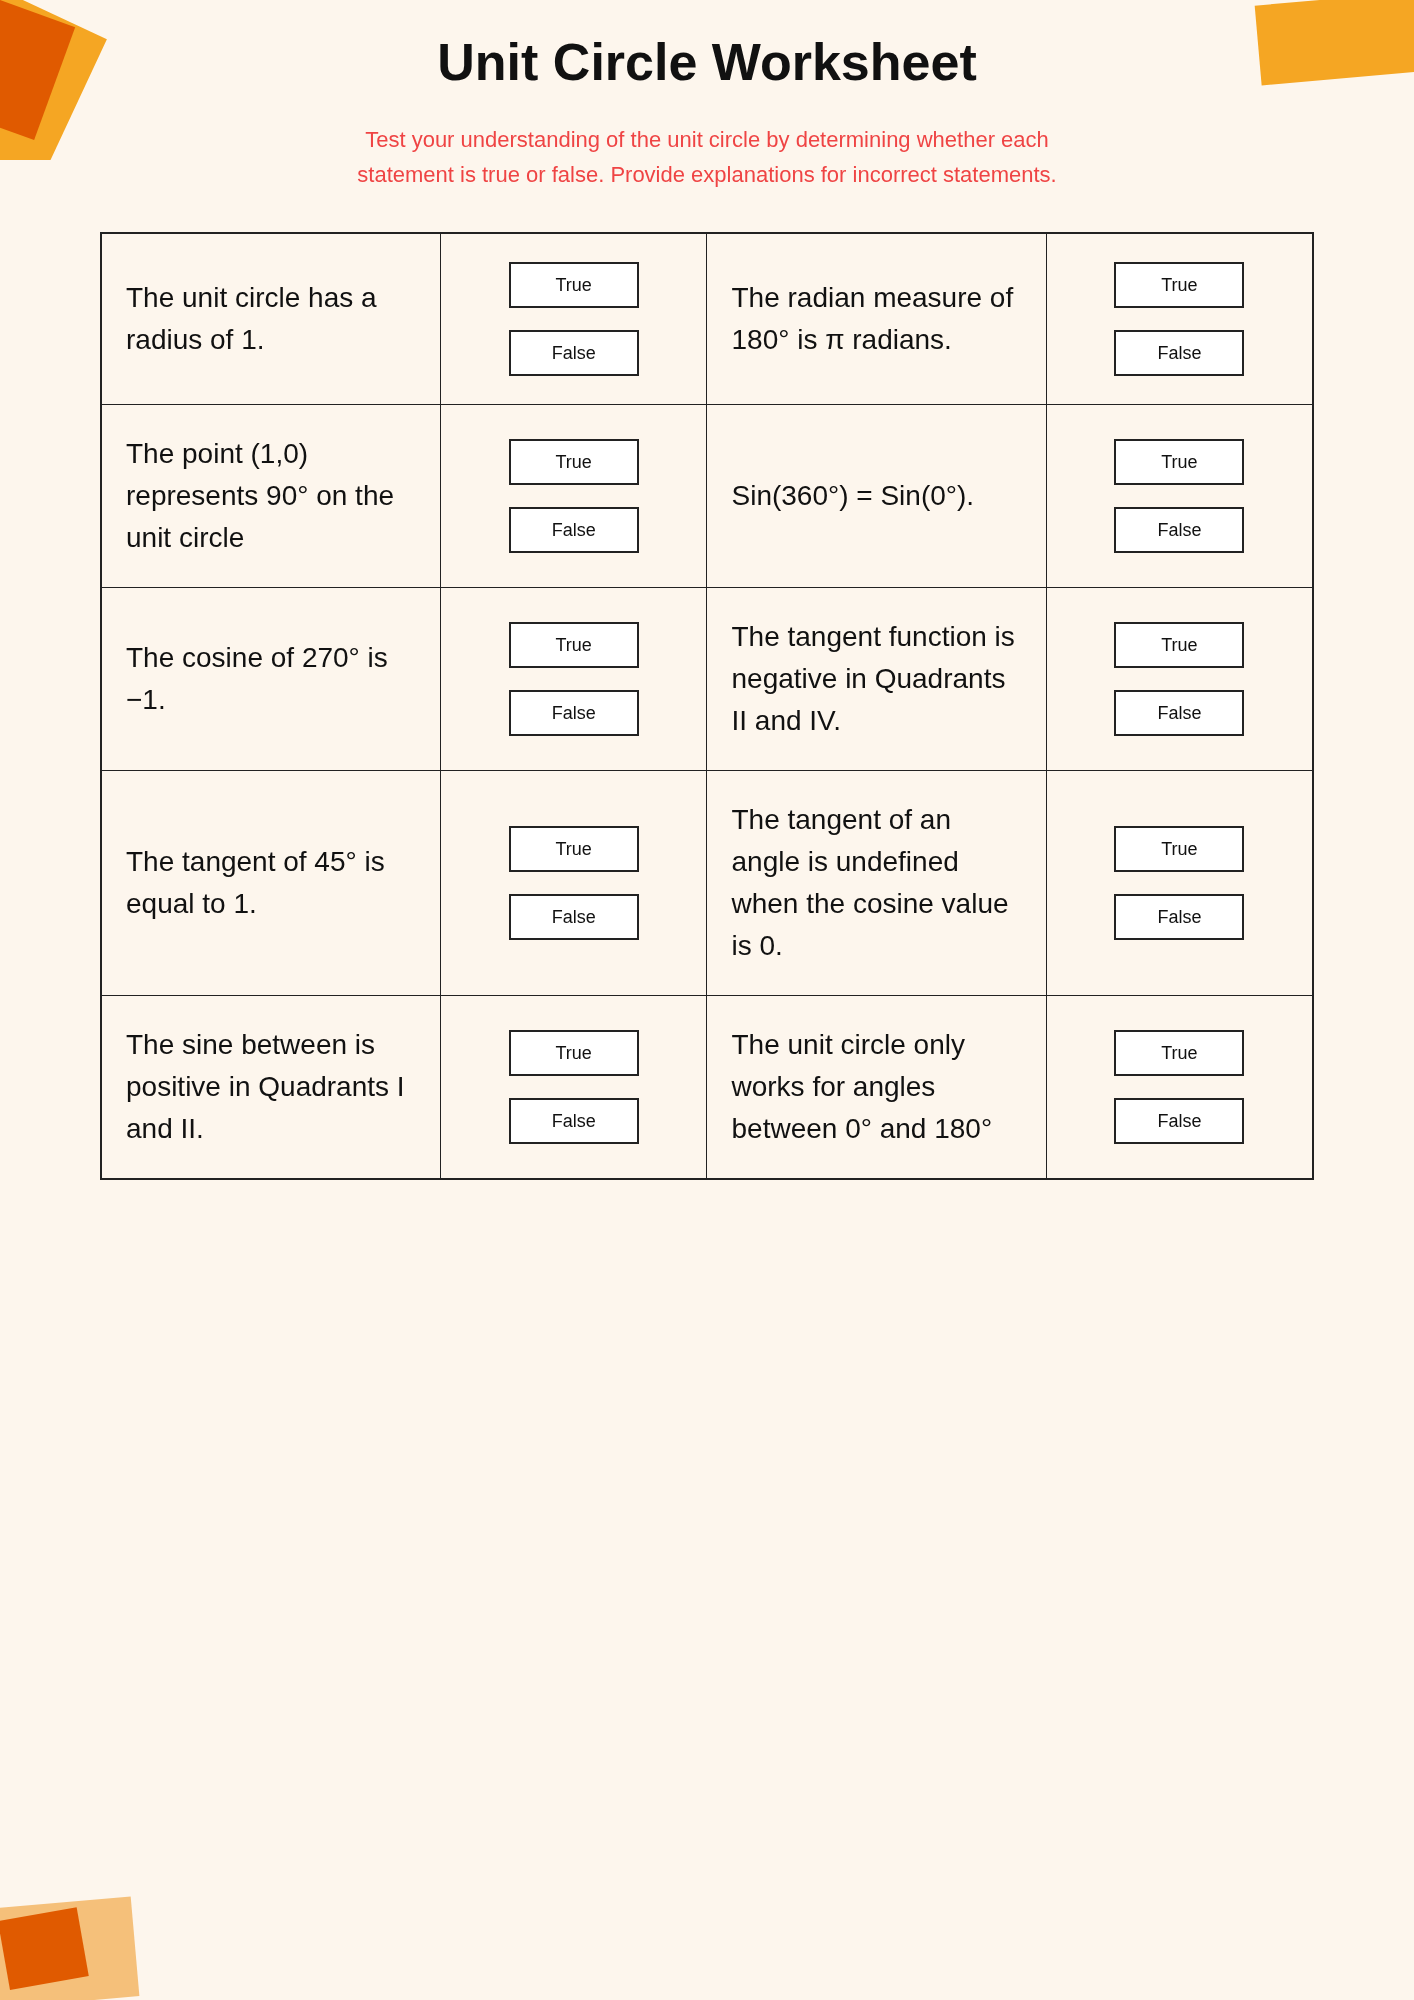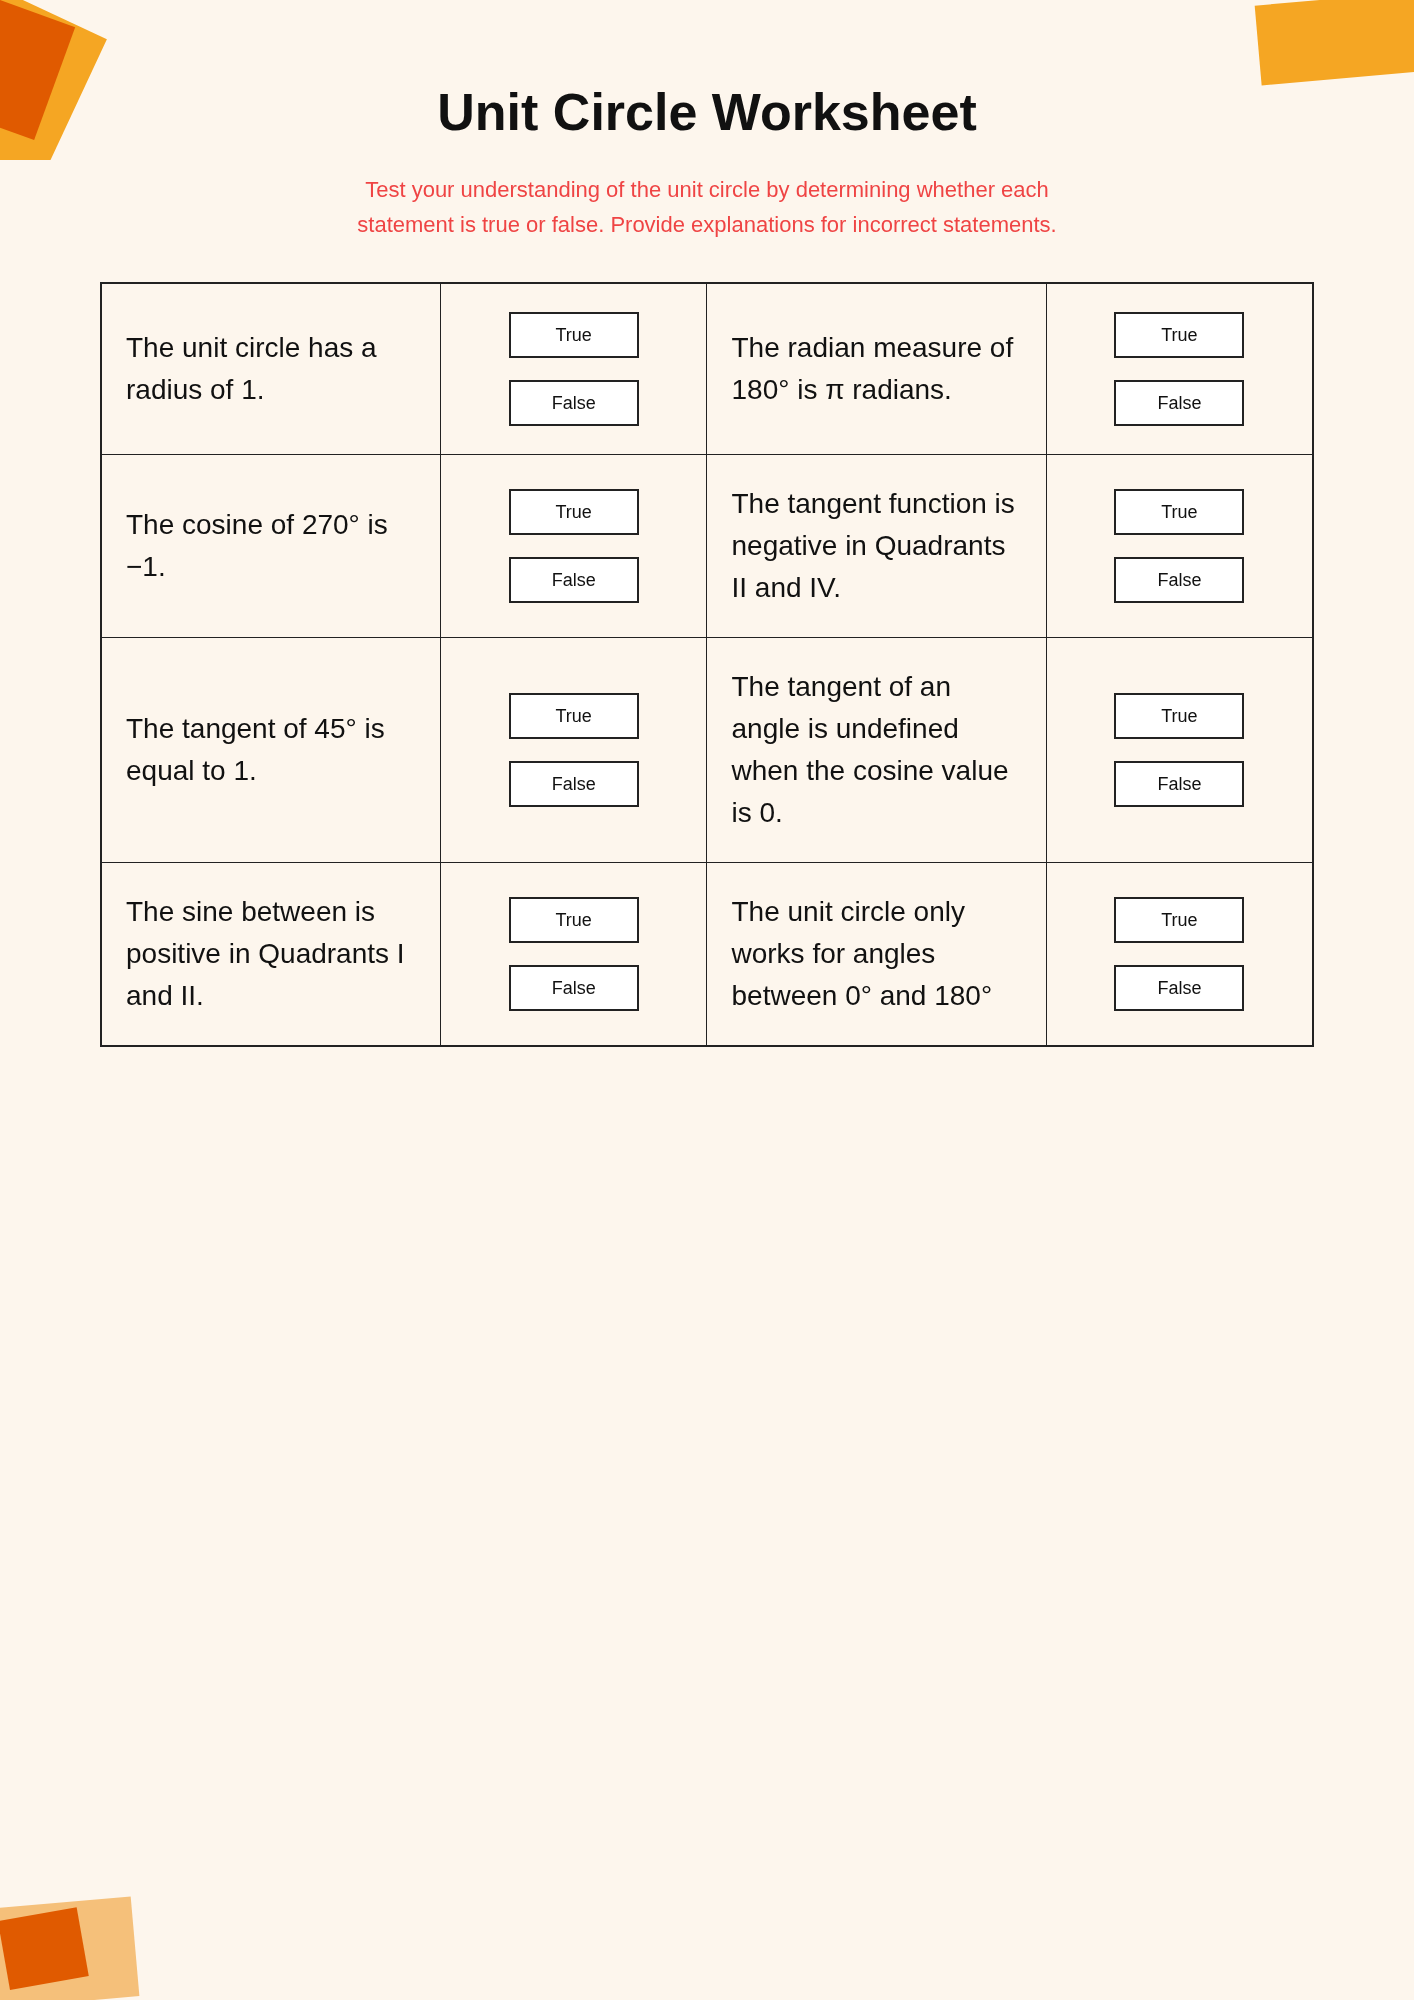--- a/index.html
+++ b/index.html
@@ -104,21 +104,21 @@
       width: 80px;
       height: 70px;
       background: #e05a00;
       transform: rotate(-10deg);
       transform-origin: bottom left;
     }
 
     .page-content {
       position: relative;
       z-index: 1;
-      padding: 82px 100px 80px 100px;
+      padding: 32px 100px 80px 100px;
     }
 
     .page-title {
       text-align: center;
       font-size: 52px;
       font-weight: 900;
       color: #111;
       margin-bottom: 30px;
       font-family: 'Arial Black', 'Arial', sans-serif;
     }
@@ -206,20 +206,36 @@
           </td>
           <td class="statement-cell">The radian measure of 180° is π radians.</td>
           <td class="answer-cell">
             <div class="answer-buttons">
               <button class="answer-btn">True</button>
               <button class="answer-btn">False</button>
             </div>
           </td>
         </tr>
         <tr>
+          <td class="statement-cell">The point (1,0) represents 90° on the unit circle</td>
+          <td class="answer-cell">
+            <div class="answer-buttons">
+              <button class="answer-btn">True</button>
+              <button class="answer-btn">False</button>
+            </div>
+          </td>
+          <td class="statement-cell">Sin(360°) = Sin(0°).</td>
+          <td class="answer-cell">
+            <div class="answer-buttons">
+              <button class="answer-btn">True</button>
+              <button class="answer-btn">False</button>
+            </div>
+          </td>
+        </tr>
+        <tr>
           <td class="statement-cell">The cosine of 270° is −1.</td>
           <td class="answer-cell">
             <div class="answer-buttons">
               <button class="answer-btn">True</button>
               <button class="answer-btn">False</button>
             </div>
           </td>
           <td class="statement-cell">The tangent function is negative in Quadrants II and IV.</td>
           <td class="answer-cell">
             <div class="answer-buttons">

